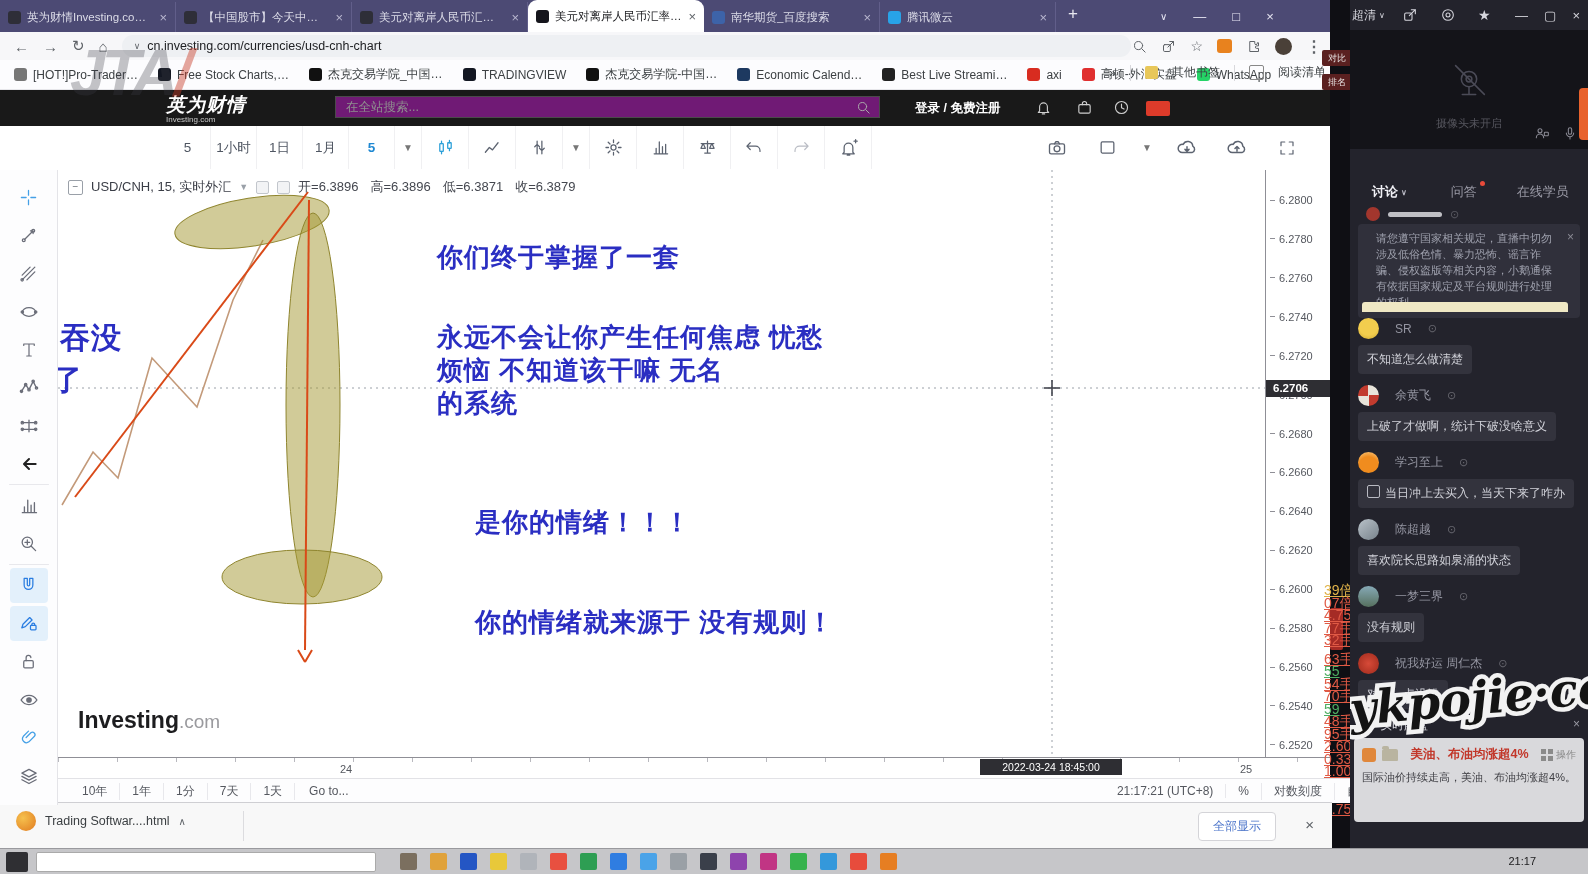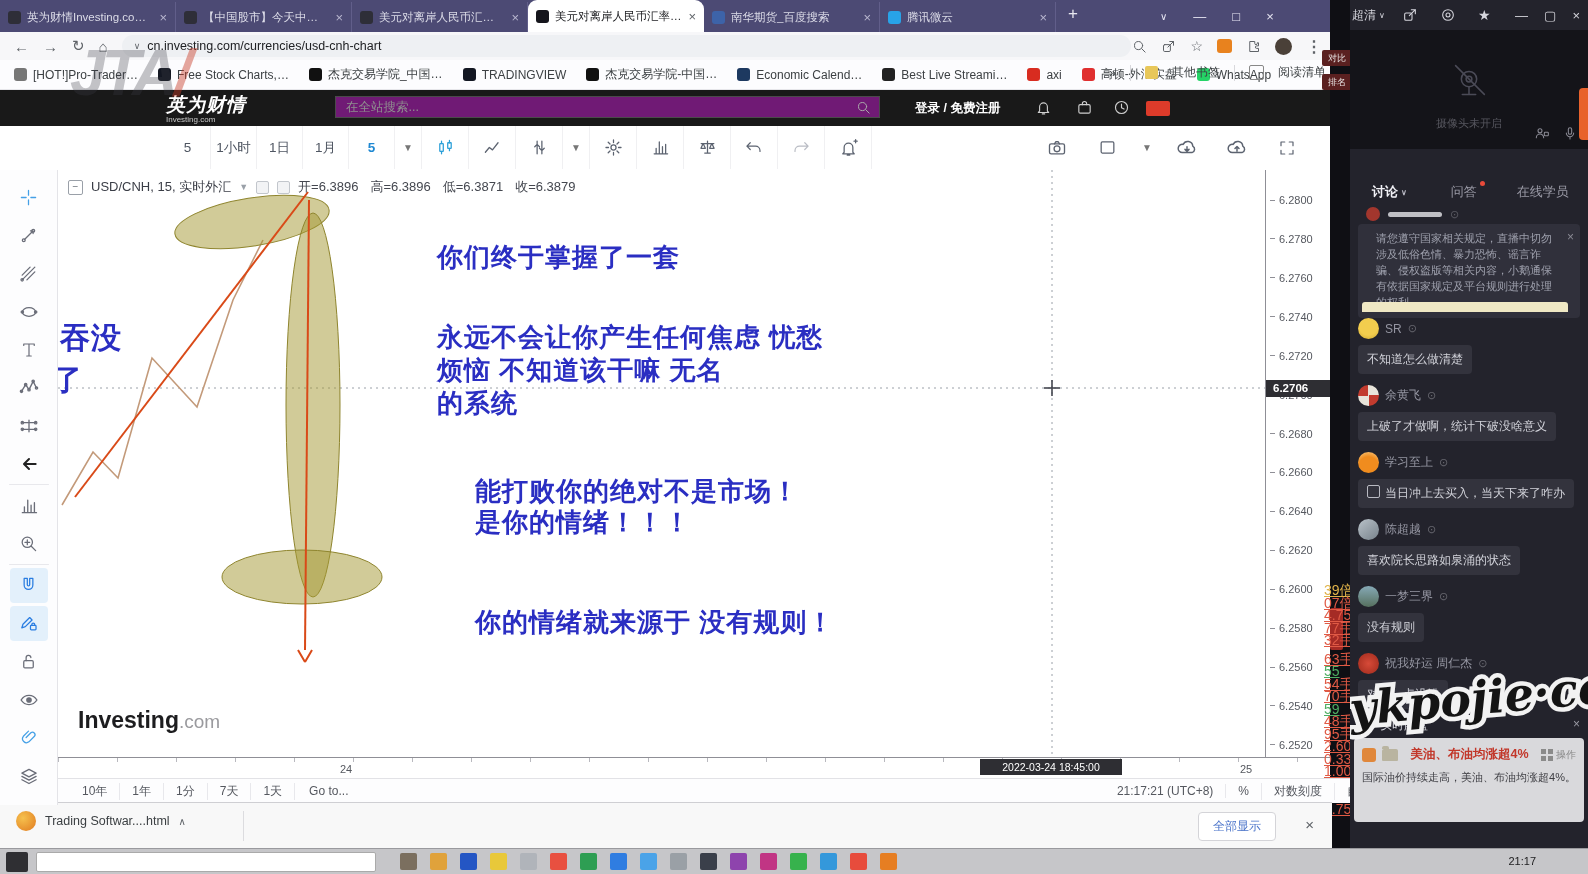--- a/index.html
+++ b/index.html
@@ -123,21 +123,21 @@
   #tabqa{margin-left:44px;color:#9a9aa6;font-size:13px;position:relative;}
   #tabqa .dot{position:absolute;right:-8px;top:-2px;width:5px;height:5px;border-radius:50%;background:var(--red-dot,#e84a3a);}
   #tabonline{margin-left:40px;color:#9a9aa6;font-size:13px;}
   #partialmsg{position:absolute;left:16px;top:207px;display:flex;align-items:center;gap:8px;opacity:.8;}
   #partialmsg .av{width:14px;height:14px;border-radius:50%;background:#c23b2e;}
   #partialmsg .bar{width:54px;height:5px;border-radius:3px;background:#e6e6ea;}
   #notice{position:absolute;left:8px;top:224px;width:222px;box-sizing:border-box;background:#30303b;border-radius:4px;padding:7px 20px 7px 18px;color:#9ea0ad;font-size:11px;line-height:1.45;}
   #noticeclose{position:absolute;right:6px;top:5px;color:#8a8a94;font-size:12px;}
   #yellowstrip{position:absolute;left:12px;top:302px;width:206px;height:10px;background:#efe8c4;border-radius:3px 3px 0 0;}
   #msgs{position:absolute;left:8px;top:318px;width:224px;height:400px;display:flex;flex-direction:column;gap:11px;overflow:hidden;}
-  .msg .nrow{display:flex;align-items:center;gap:6px;margin-bottom:6px;}
+  .msg .nrow{display:flex;align-items:center;gap:16px;margin-bottom:6px;}
   .msg .av{width:21px;height:21px;border-radius:50%;flex:none;background:#888;}
   .msg .nm{color:#9596a2;font-size:12px;}
   .msg .bdg{color:#66666e;font-size:11px;}
   .msg .bubble{display:inline-block;background:var(--bubble-bg,#33333d);border-radius:4px;padding:6px 9px;color:#d2d3da;font-size:12px;max-width:206px;}
   .msg .pfx{display:none;width:11px;height:11px;border:1px solid #b9bac2;border-radius:2px;margin-right:5px;vertical-align:-1px;}
   .msg .pfx.show{display:inline-block;}
   #popup{position:absolute;left:0;top:712px;width:238px;height:136px;background:var(--stream-bg,#23232c);z-index:4;}
   #pophdr{position:absolute;left:8px;top:5px;display:flex;align-items:center;gap:7px;color:#dcdce2;font-size:12px;}
   #pophdr .av{width:15px;height:15px;border-radius:50%;background:radial-gradient(#d74a38,#9e2a1c);}
   #popclose{position:absolute;right:8px;top:5px;color:#9a9aa4;font-size:12px;}
@@ -697,21 +697,20 @@
           <span>低=6.3871</span>
           <span>收=6.3879</span>
         </span>
     </div>
     <div class="anno" style="left:379px;top:70px;">你们终于掌握了一套</div>
     <div class="anno" style="left:379px;top:150px;">永远不会让你产生任何焦虑 忧愁</div>
     <div class="anno" style="left:379px;top:183px;">烦恼 不知道该干嘛 无名</div>
     <div class="anno" style="left:379px;top:216px;">的系统</div>
     <div class="anno" style="left:2px;top:148px;font-size:30px;">吞没</div>
     <div class="anno" style="left:-6px;top:190px;font-size:30px;">了</div>
-    <div class="anno" style="left:417px;top:304px;">能打败你的绝对不是市场！</div>
     <div class="anno" style="left:417px;top:335px;">是你的情绪！！！</div>
     <div class="anno" style="left:417px;top:435px;">你的情绪就来源于  没有规则！</div>
     <div id="brand"><span>Investing</span><i>.com</i></div>
   </div>
 
   <div id="yaxis" class="abs">
     <div id="ylabels">
 
     <span class="ylab">6.2800</span>
         <span class="ylab">6.2780</span>

